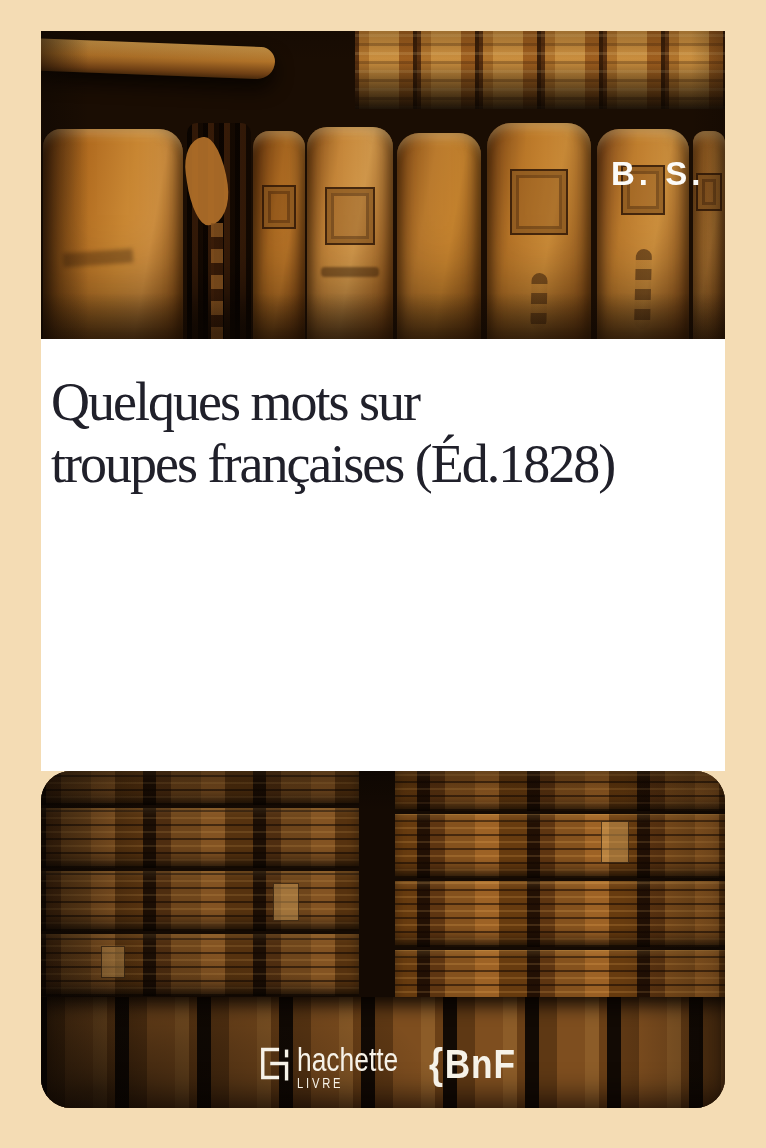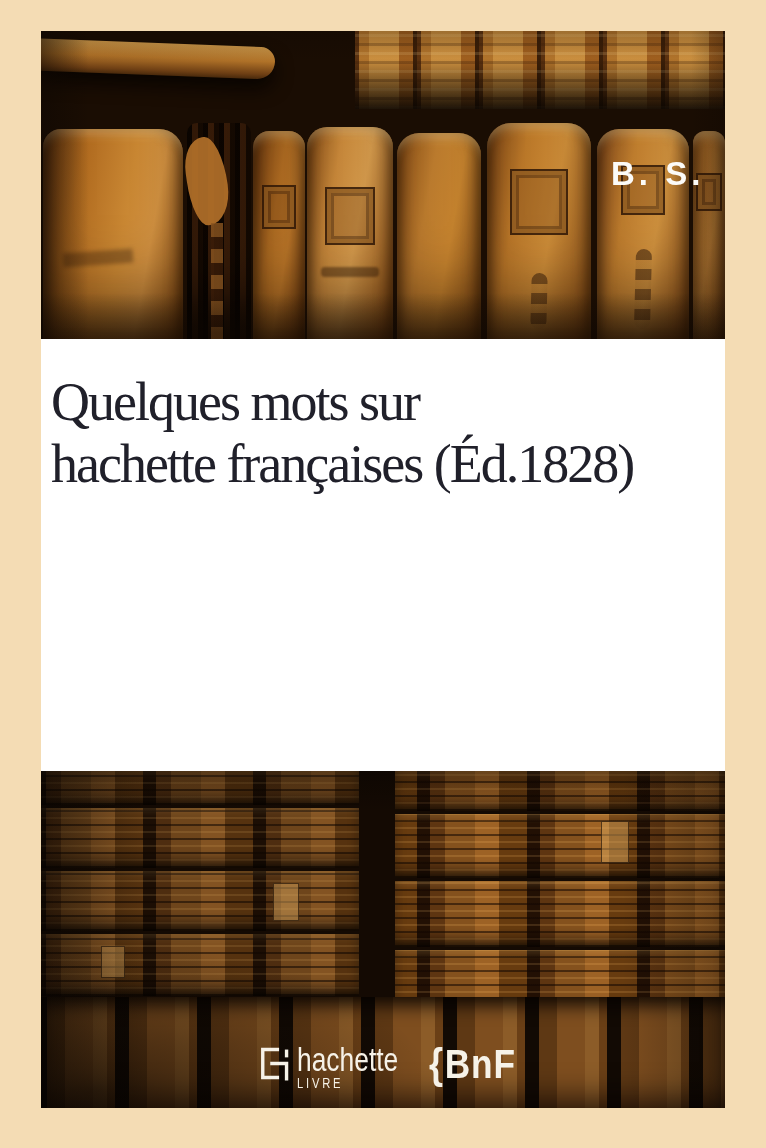--- a/index.html
+++ b/index.html
@@ -3,21 +3,21 @@
 <meta charset="utf-8">
 <title>Book cover</title>
 <style>
   html,body{margin:0;padding:0;}
   body{font-family:"Liberation Sans",sans-serif;}
   .cover{position:relative;width:766px;height:1148px;background:#f4dcb4;overflow:hidden;}
 
   
   .photo{position:absolute;left:41px;width:684px;overflow:hidden;}
   .top-photo{top:31px;height:308px;background:#1a0d03;}
-  .bottom-photo{top:771px;height:337px;background:#140a03;}
+  .bottom-photo{top:771px;height:337px;background:#140a03;border-radius:30px;}
 
   
   .tops-row{position:absolute;left:314px;top:0;width:370px;height:78px;
     background:
       repeating-linear-gradient(0deg, rgba(255,225,160,.16) 0 3px, rgba(0,0,0,0) 3px 9px, rgba(60,30,8,.28) 9px 12px, rgba(0,0,0,0) 12px 18px),
       repeating-linear-gradient(90deg, #5e3310 0 4px, #b5762c 4px 14px, #cf9240 14px 44px, #a3611f 44px 58px, #3c1f08 58px 62px);}
   .tops-row::after{content:"";position:absolute;inset:0;background:linear-gradient(to bottom, rgba(10,5,1,0) 35%, rgba(10,5,1,.9));}
   .beam{position:absolute;left:-6px;top:12px;width:240px;height:32px;transform:rotate(2.2deg);
     background:linear-gradient(to bottom,#d09a4a,#b07228 45%,#6e3f14 85%,#4a2a0c);
     border-radius:4px 18px 22px 6px;box-shadow:0 10px 18px rgba(5,2,0,.8);}
@@ -119,21 +119,21 @@
     <div class="sp sp7 labeled script"></div>
     <div class="sp sp8 labeled script"></div>
     <div class="sp sp9 labeled"></div>
     <div class="tp-vig"></div>
     <div class="author">B. S.</div>
   </div>
 
   <div class="title-panel">
     <div class="title">
       <div>Quelques mots sur</div>
-      <div>hachette françaises (Éd.1828)</div>
+      <div>troupes françaises (Éd.1828)</div>
     </div>
   </div>
 
   <div class="photo bottom-photo">
     <div class="row rowL rL1"></div>
     <div class="row rowL rL2"></div>
     <div class="row rowL rL3"></div>
     <div class="row rowL rL4"></div>
     <div class="row rowR rR1"></div>
     <div class="row rowR rR2"></div>

